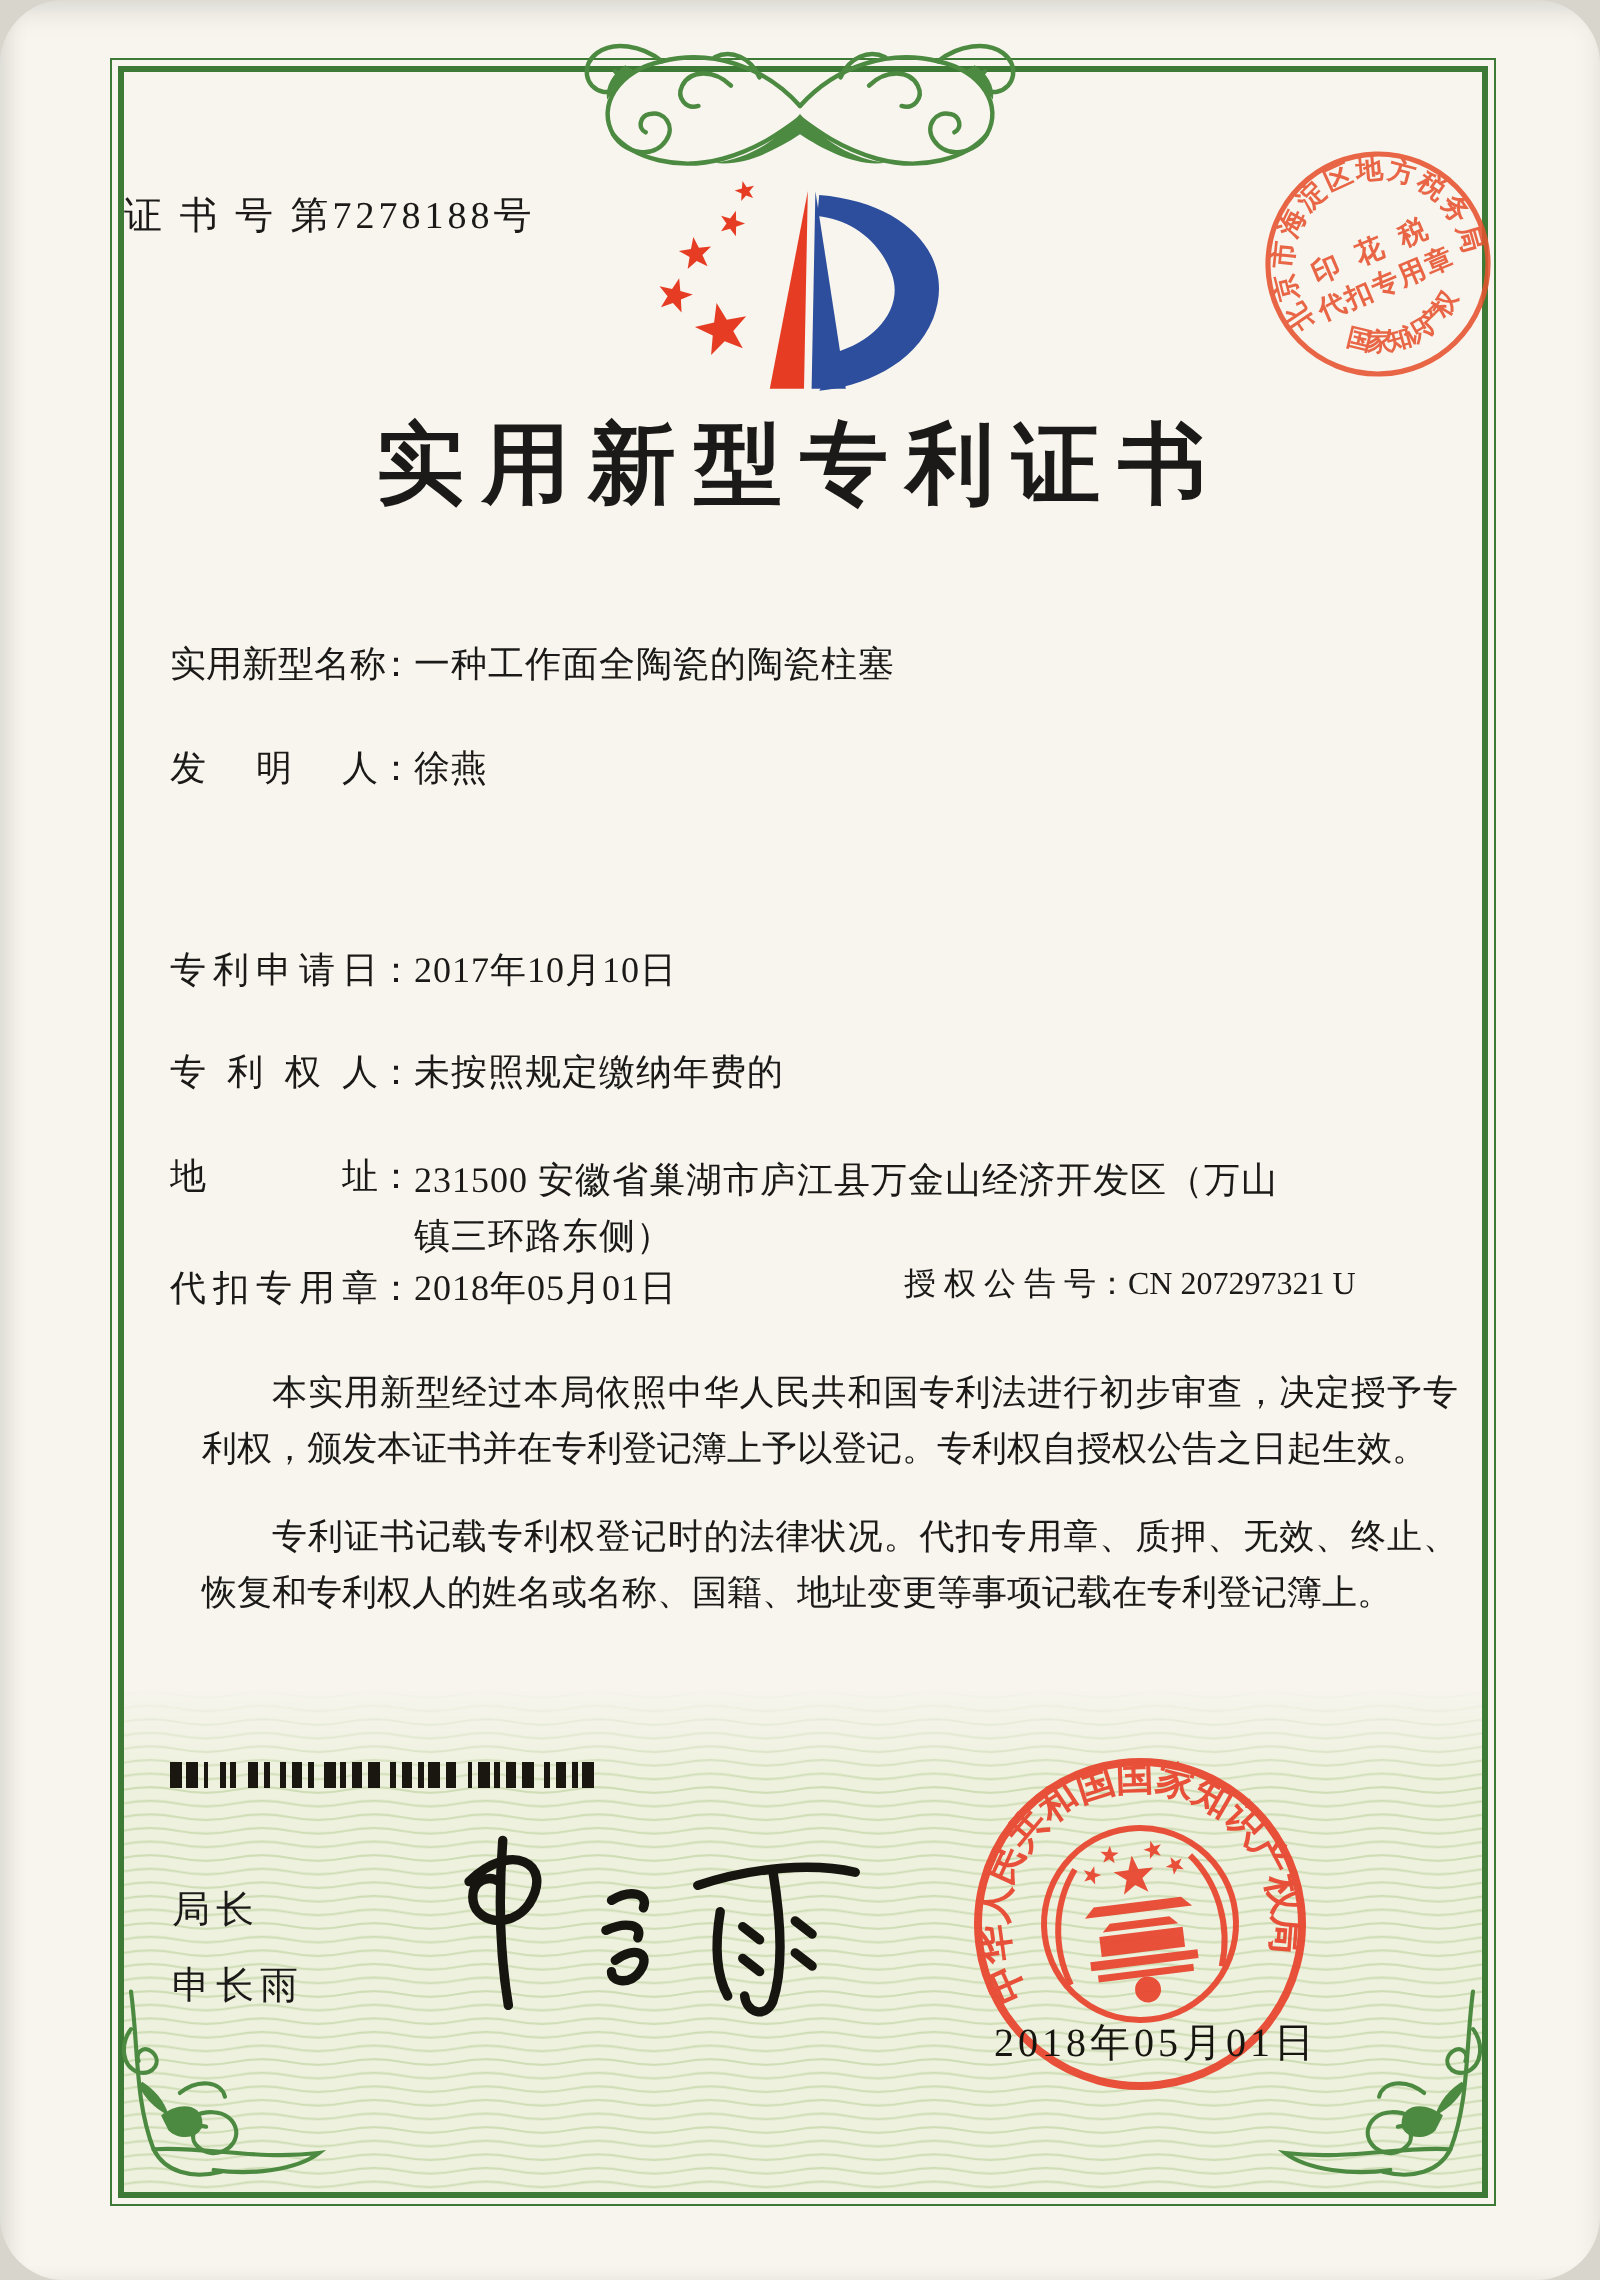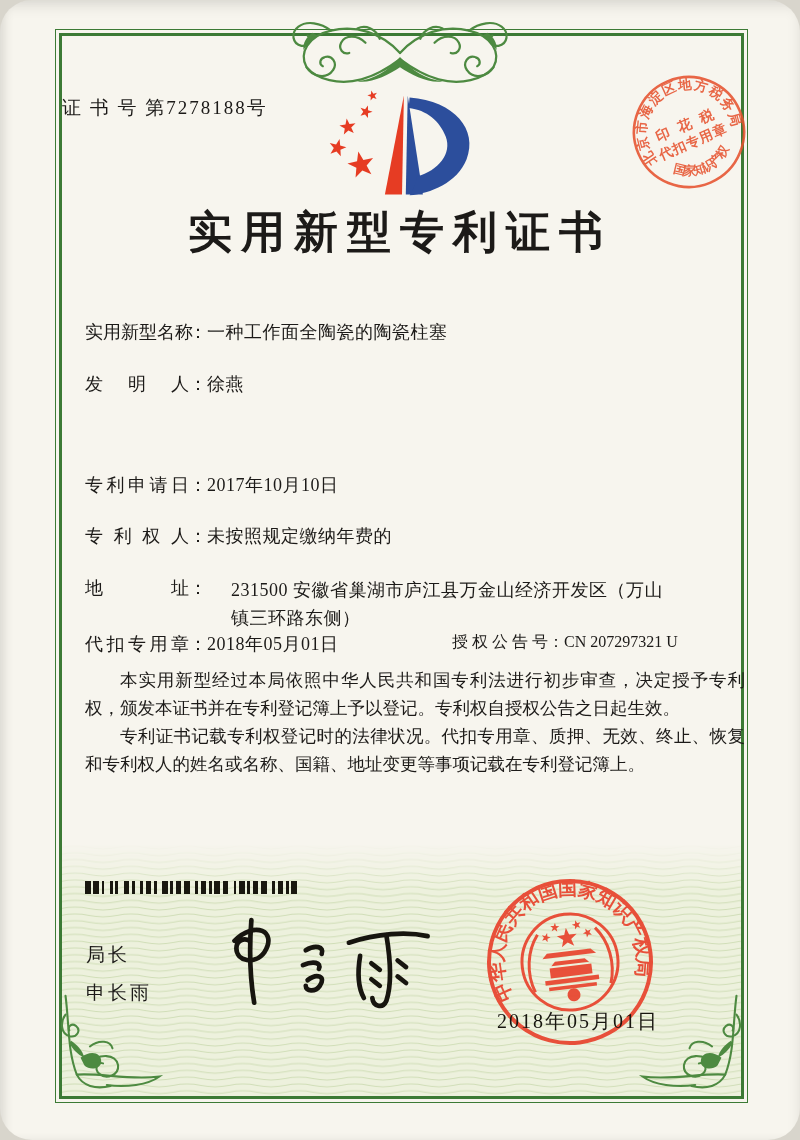--- a/index.html
+++ b/index.html
@@ -26,26 +26,26 @@
   .logo{position:absolute;left:314px;top:88px;width:176px;height:114px;z-index:5;}
   .title{position:absolute;left:0;top:203px;width:800px;text-align:center;font-size:44px;
          font-weight:bold;letter-spacing:9px;z-index:5;}
 
   .field{position:absolute;left:85px;font-size:18px;z-index:5;white-space:nowrap;}
   .field .lbl{display:inline-block;width:104px;text-align:justify;text-align-last:justify;
               vertical-align:top;}
   .field .colon{display:inline-block;width:18px;vertical-align:top;}
   .field .val{display:inline-block;vertical-align:top;letter-spacing:.5px;}
   .field.wrap{white-space:normal;}
-  .field.wrap .val{width:448px;line-height:28px;margin-left:24px;}
+  .field.wrap .val{width:448px;line-height:28px;}
   .field-right{position:absolute;left:452px;font-size:16px;z-index:5;white-space:nowrap;}
   .field-right .lbl{display:inline-block;width:96px;text-align:justify;text-align-last:justify;}
 
   .paras{position:absolute;left:85px;top:666px;width:660px;z-index:5;}
-  .paras p{margin:0;font-size:17.5px;line-height:28px;text-align:justify;text-indent:2em;}
+  .paras p{margin:16px;font-size:17.5px;line-height:28px;text-align:justify;text-indent:2em;}
 
   .barcode{position:absolute;left:85px;top:881px;width:212px;height:13px;display:flex;z-index:6;}
   .barcode span{height:100%;}
 
   .signer-title{position:absolute;left:86px;top:942px;font-size:19px;z-index:6;
                 font-family:"Liberation Sans","DejaVu Sans",sans-serif;letter-spacing:3px;}
   .signer-name{position:absolute;left:86px;top:980px;font-size:19px;z-index:6;
                font-family:"Liberation Sans","DejaVu Sans",sans-serif;letter-spacing:3px;}
   .signature{position:absolute;left:212px;top:908px;width:225px;height:105px;z-index:6;}
 

